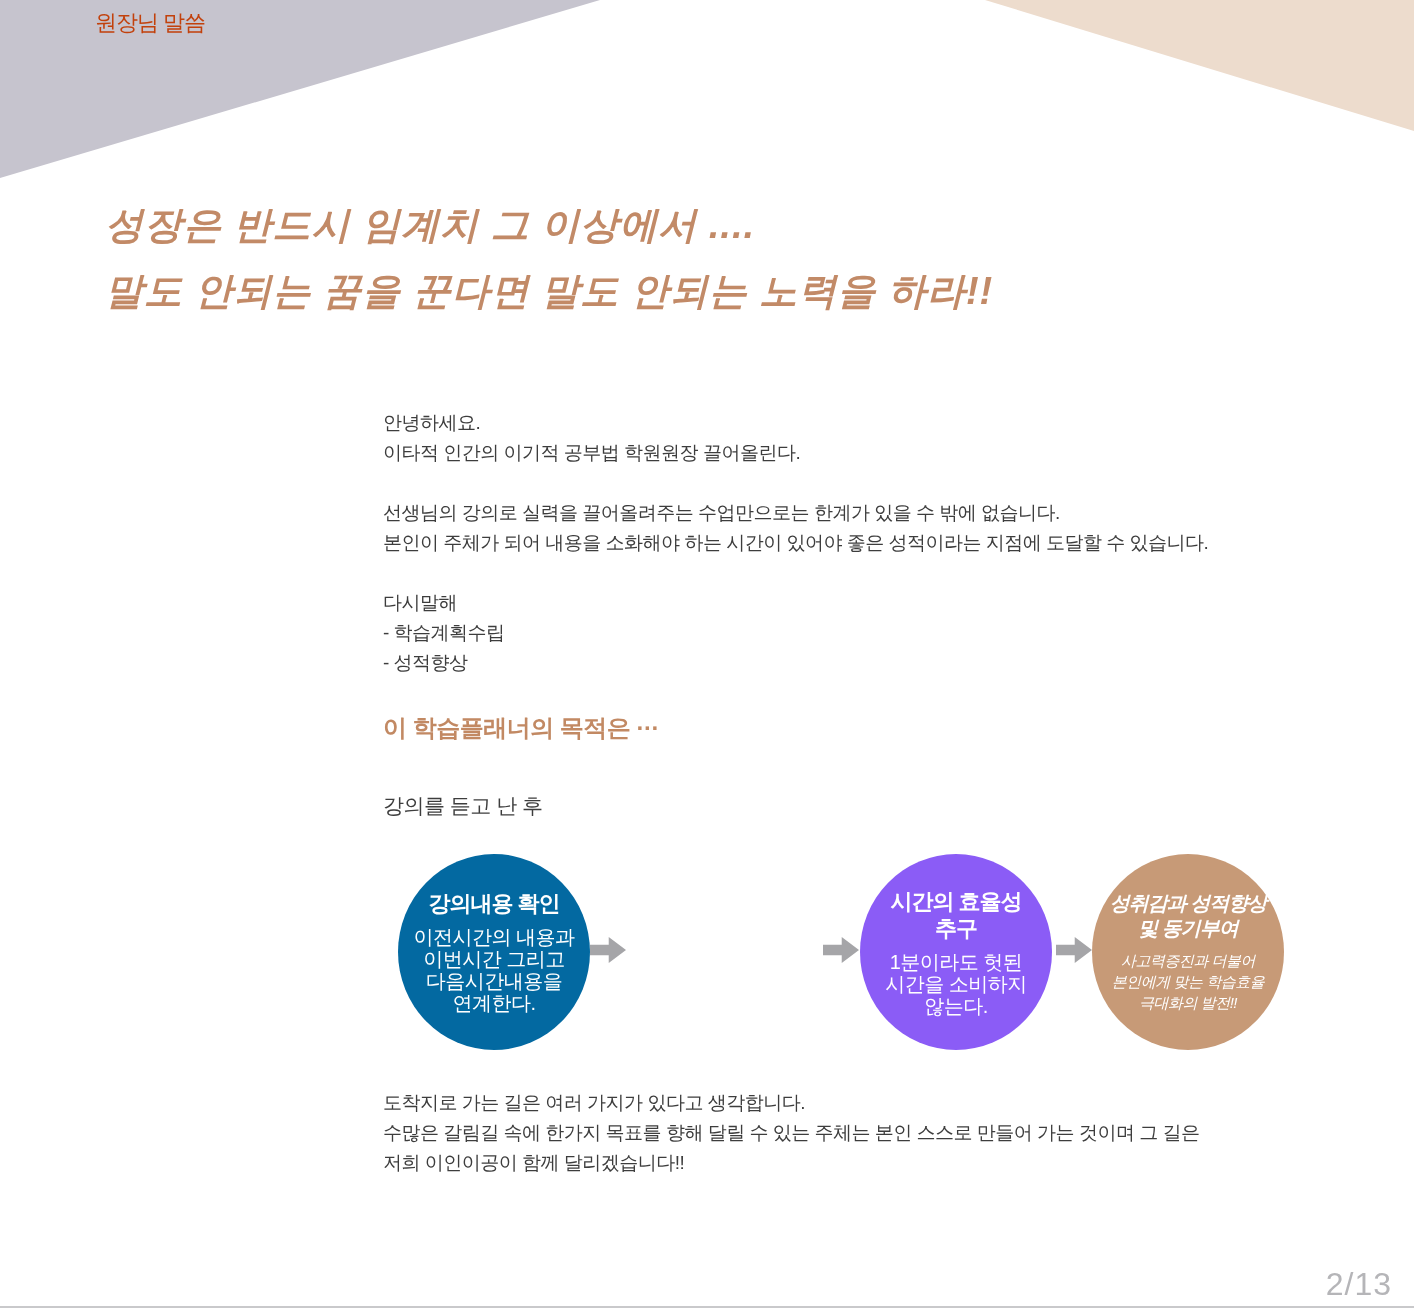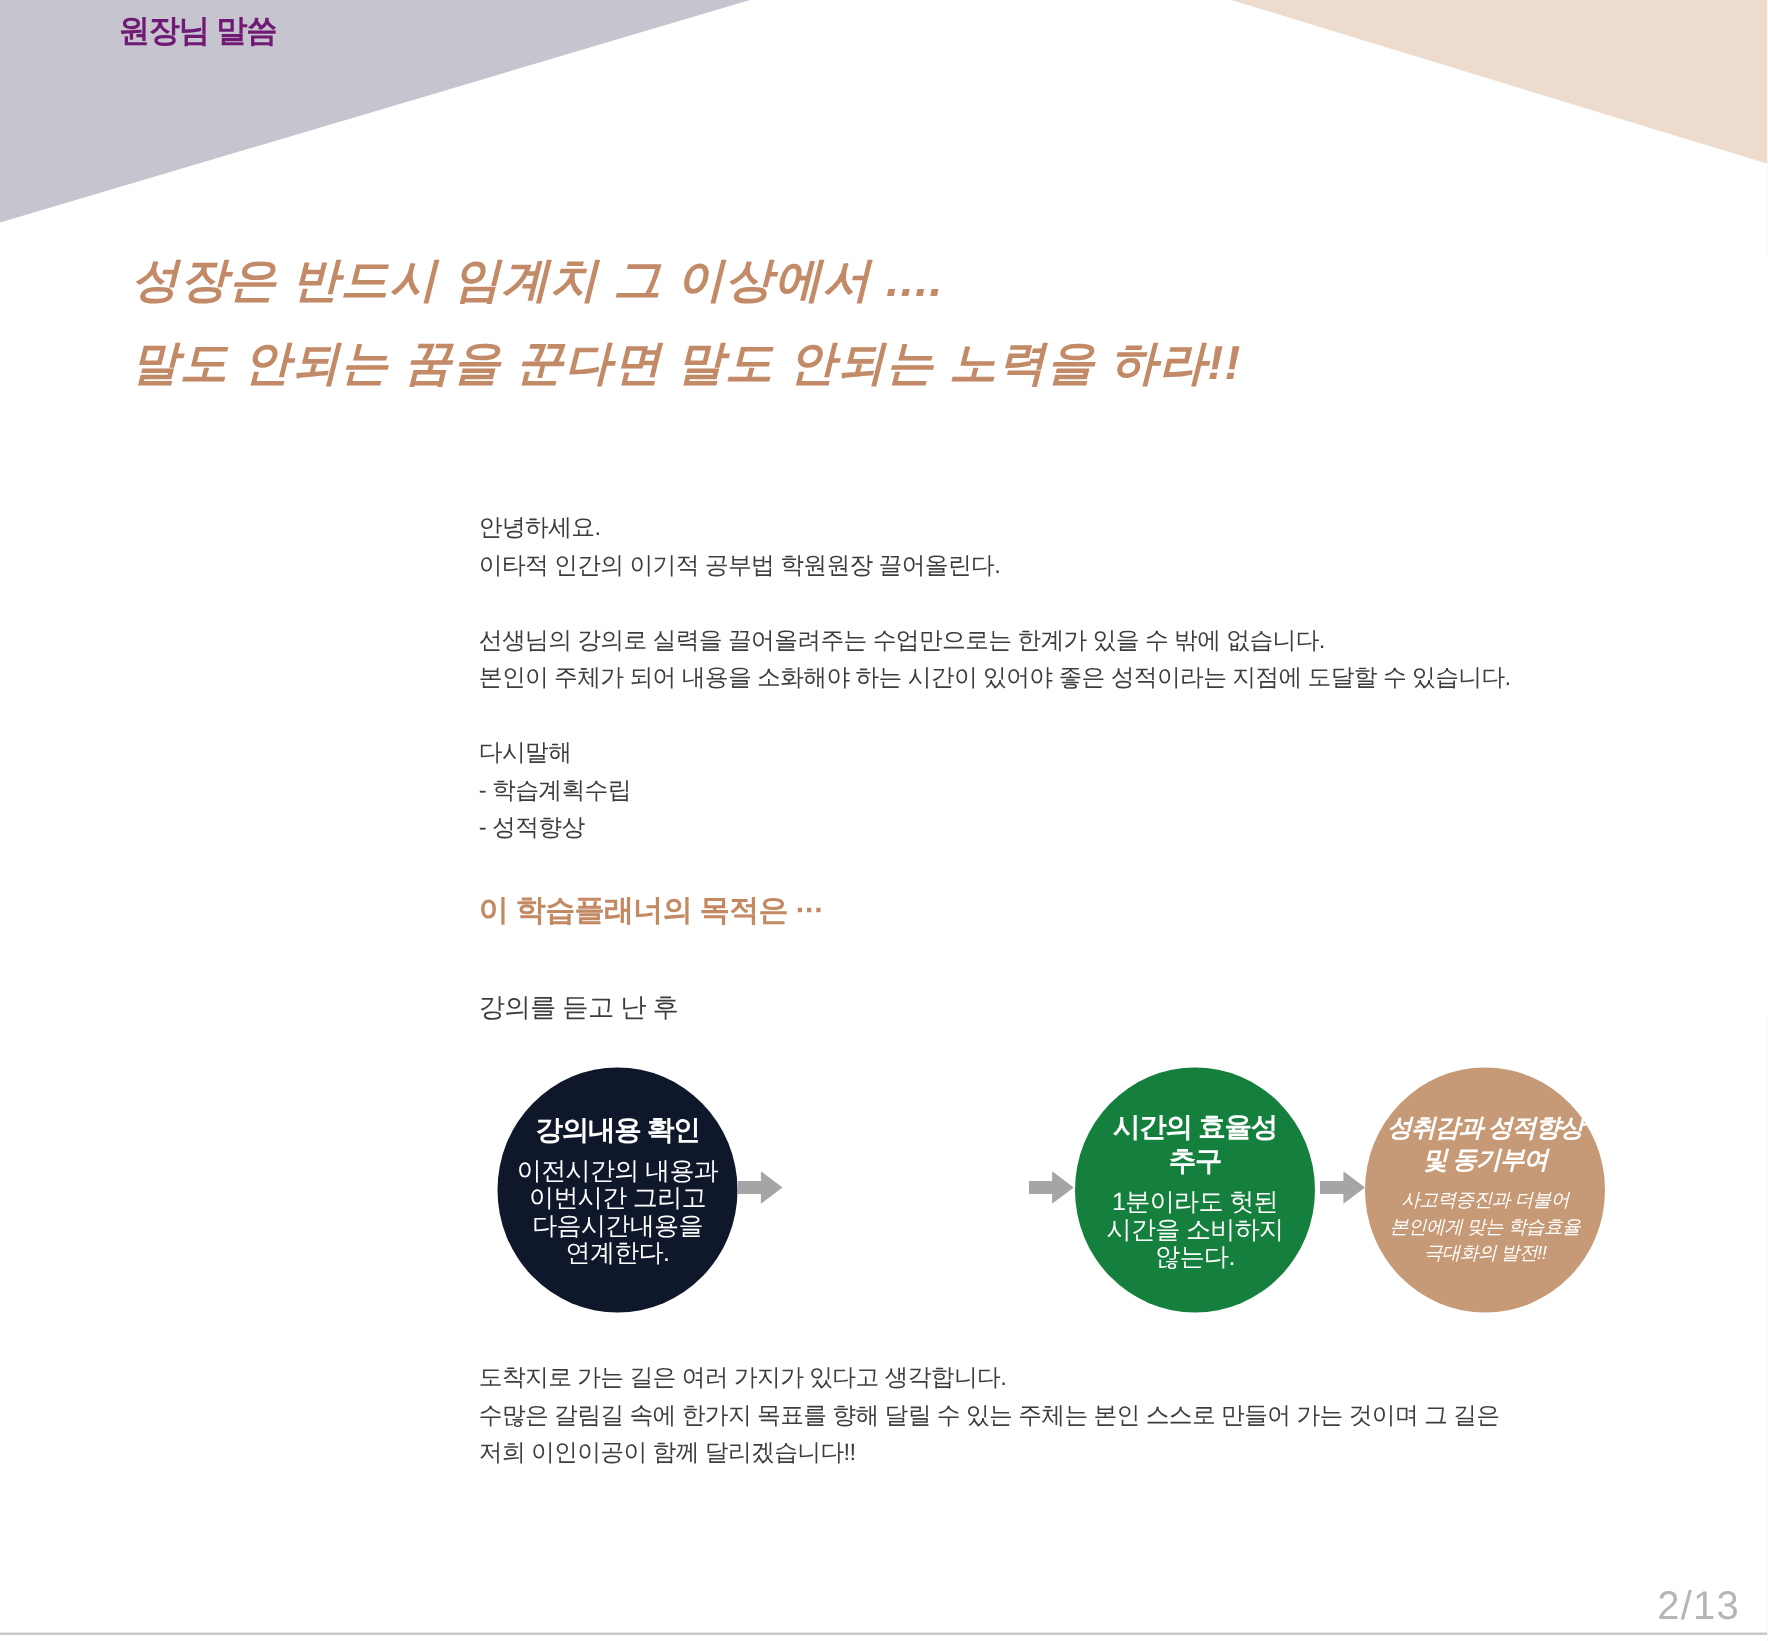--- a/index.html
+++ b/index.html
@@ -21,21 +21,21 @@
     clip-path: polygon(0px 0px, 600px 0px, 0px 178px);
   }
   .banner-beige {
     position: absolute; left: 0; top: 0; width: 1414px; height: 1313px;
     background: #eddccd;
     clip-path: polygon(985px 0px, 1414px 0px, 1414px 131px);
   }
 
   .page-title {
     position: absolute; left: 95px; top: 8px;
-    font-size: 25px; font-weight: 700; color: #701a75;
+    font-size: 22px; font-weight: 400; color: #c2410c;
     letter-spacing: -1px;
   }
 
   .quote {
     position: absolute; left: 105px; top: 192px;
     color: #c28a67;
     font-size: 38px; font-weight: 600;
     line-height: 66px; letter-spacing: 1px;
     font-style: italic;
   }
@@ -126,38 +126,38 @@
     <div>본인이 주체가 되어 내용을 소화해야 하는 시간이 있어야 좋은 성적이라는 지점에 도달할 수 있습니다.</div>
     <div class="para-gap"></div>
     <div>다시말해</div>
     <div>- 학습계획수립</div>
     <div>- 성적향상</div>
   </div>
 
   <h2 class="purpose-heading">이 학습플래너의 목적은 ···</h2>
   <div class="purpose-sub">강의를 듣고 난 후</div>
 
-  <div class="step-circle step-c1" style="background: #0f172a;">
+  <div class="step-circle step-c1" style="background: #0369a1;">
     <div class="step-title">
       <div>강의내용 확인</div>
     </div>
     <div class="step-body">
       <div>이전시간의 내용과</div>
       <div>이번시간 그리고</div>
       <div>다음시간내용을</div>
       <div>연계한다.</div>
     </div>
   </div>
 
   <div class="arrow-right arrow-1"></div>
 
 
   <div class="arrow-right arrow-2"></div>
 
-  <div class="step-circle step-c3" style="background: #15803d;">
+  <div class="step-circle step-c3" style="background: #8b5cf6;">
     <div class="step-title">
       <div>시간의 효율성</div>
       <div>추구</div>
     </div>
     <div class="step-body">
       <div>1분이라도 헛된</div>
       <div>시간을 소비하지</div>
       <div>않는다.</div>
     </div>
   </div>

